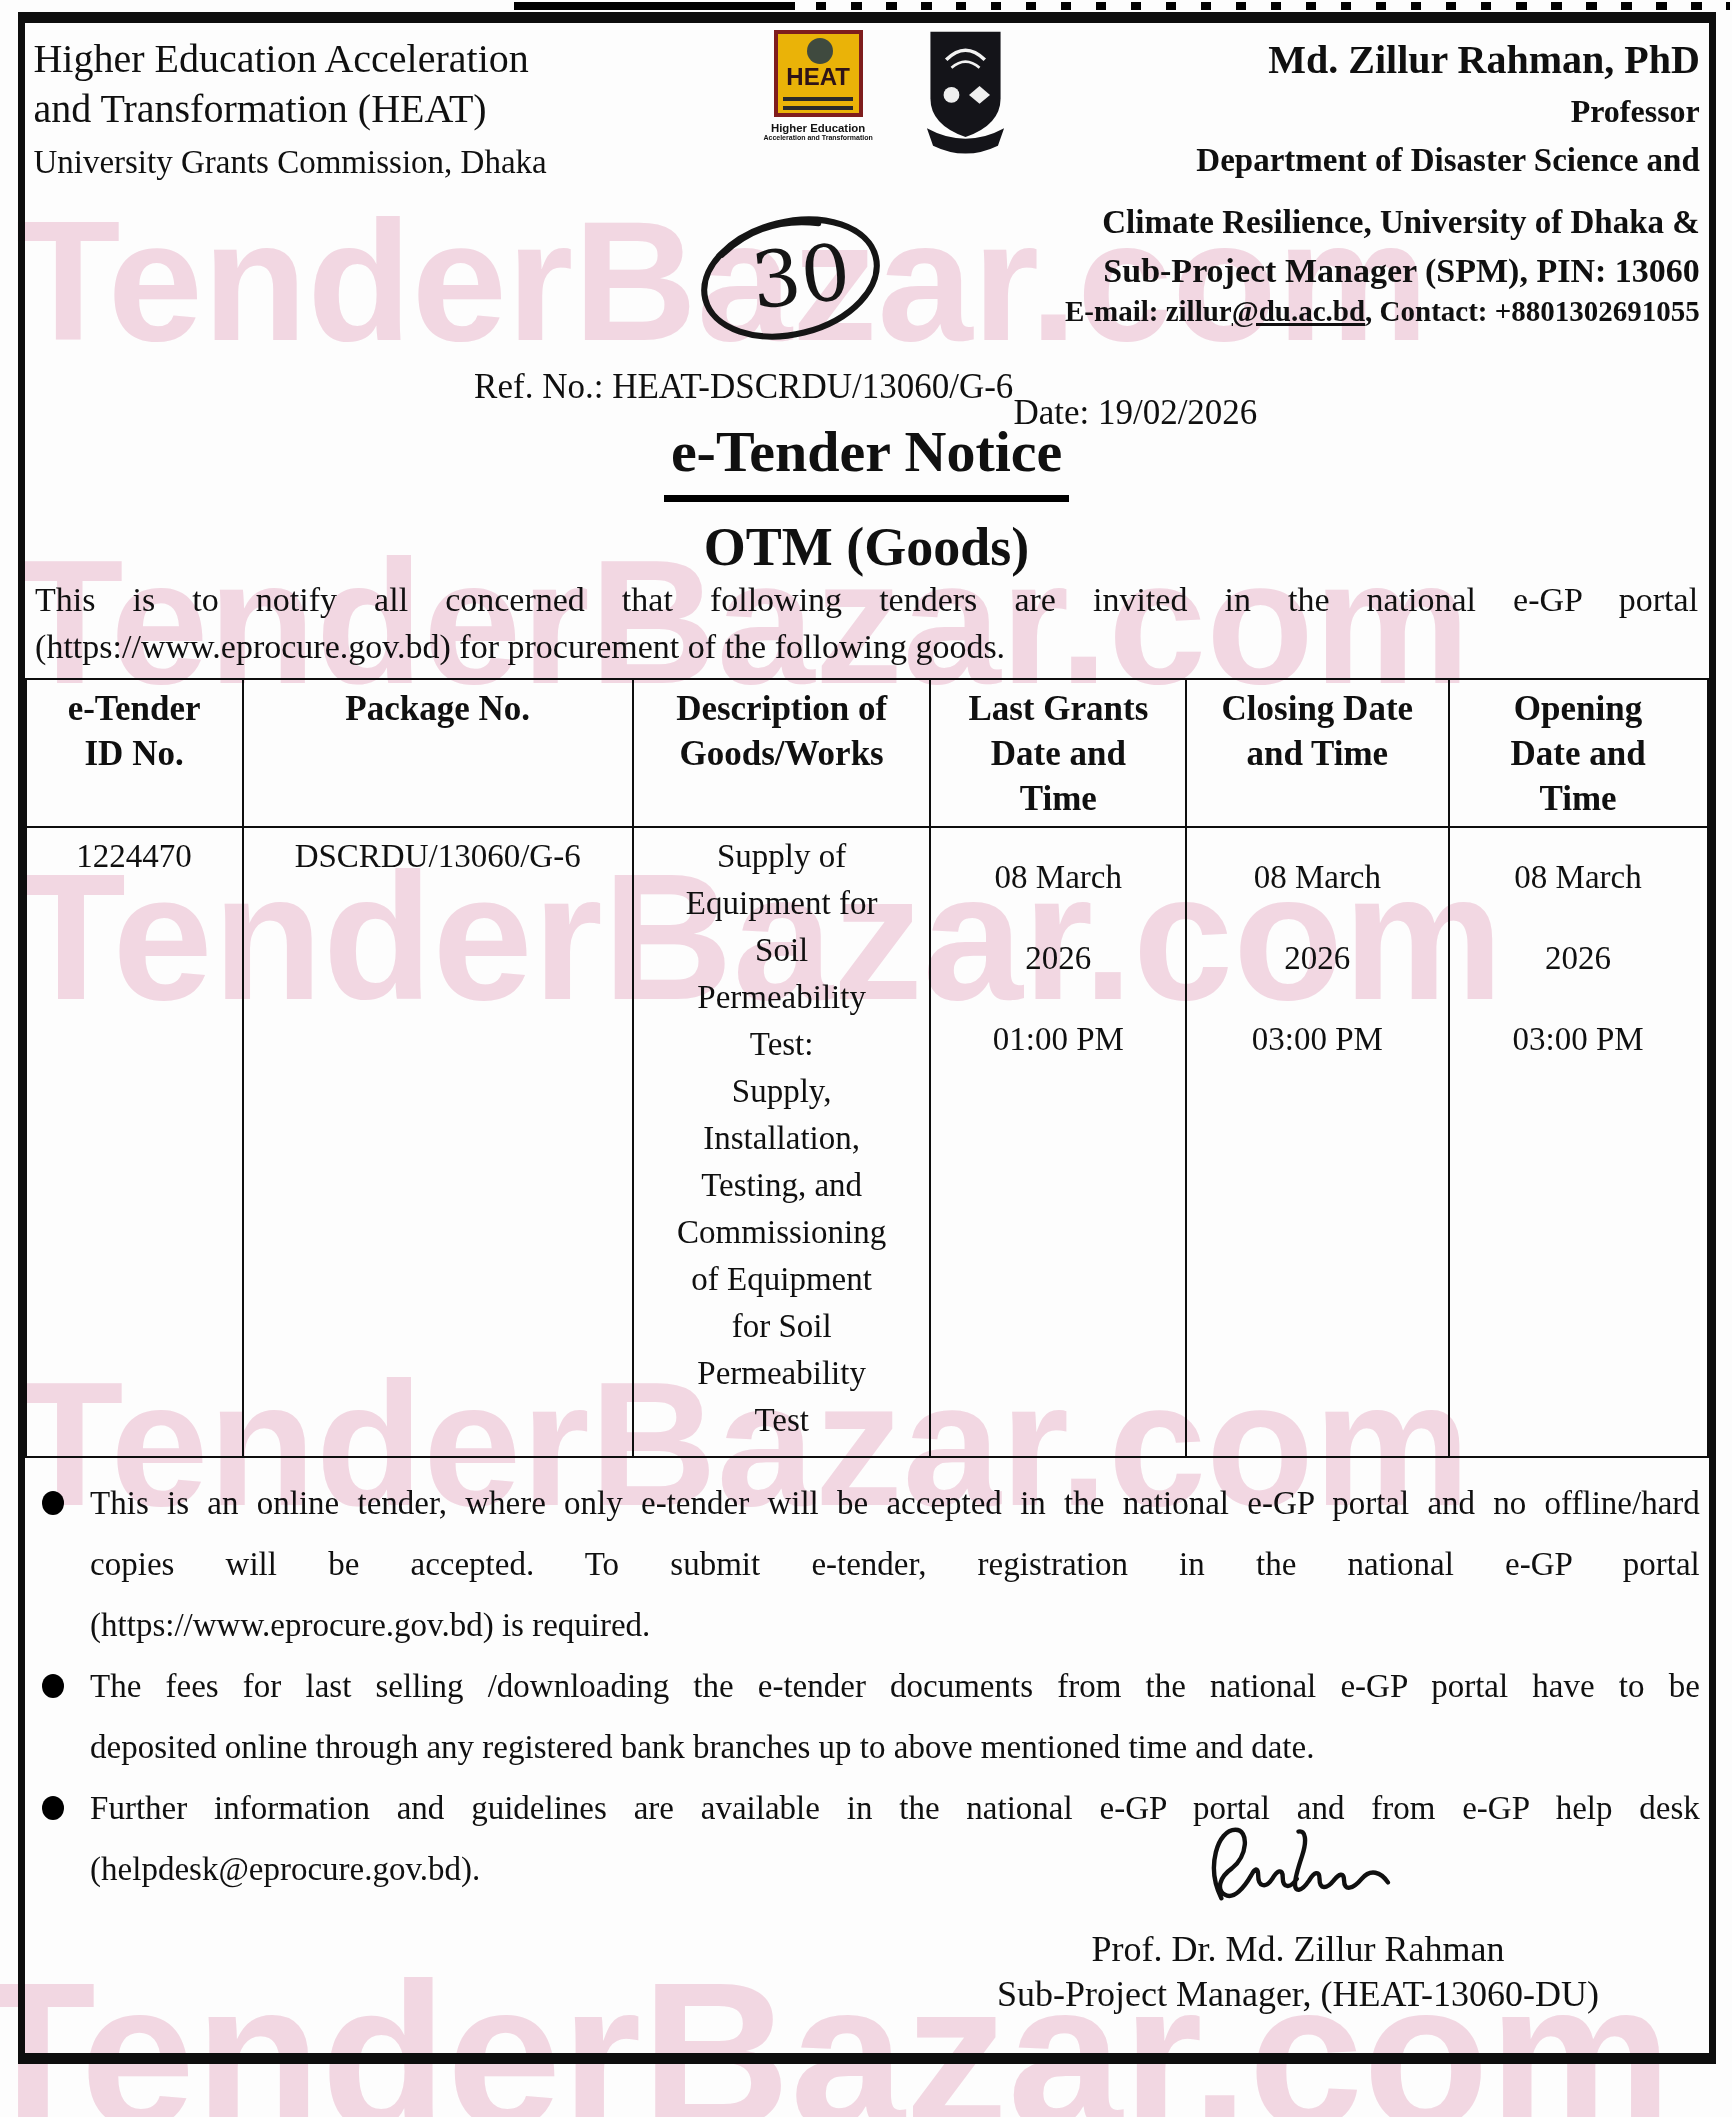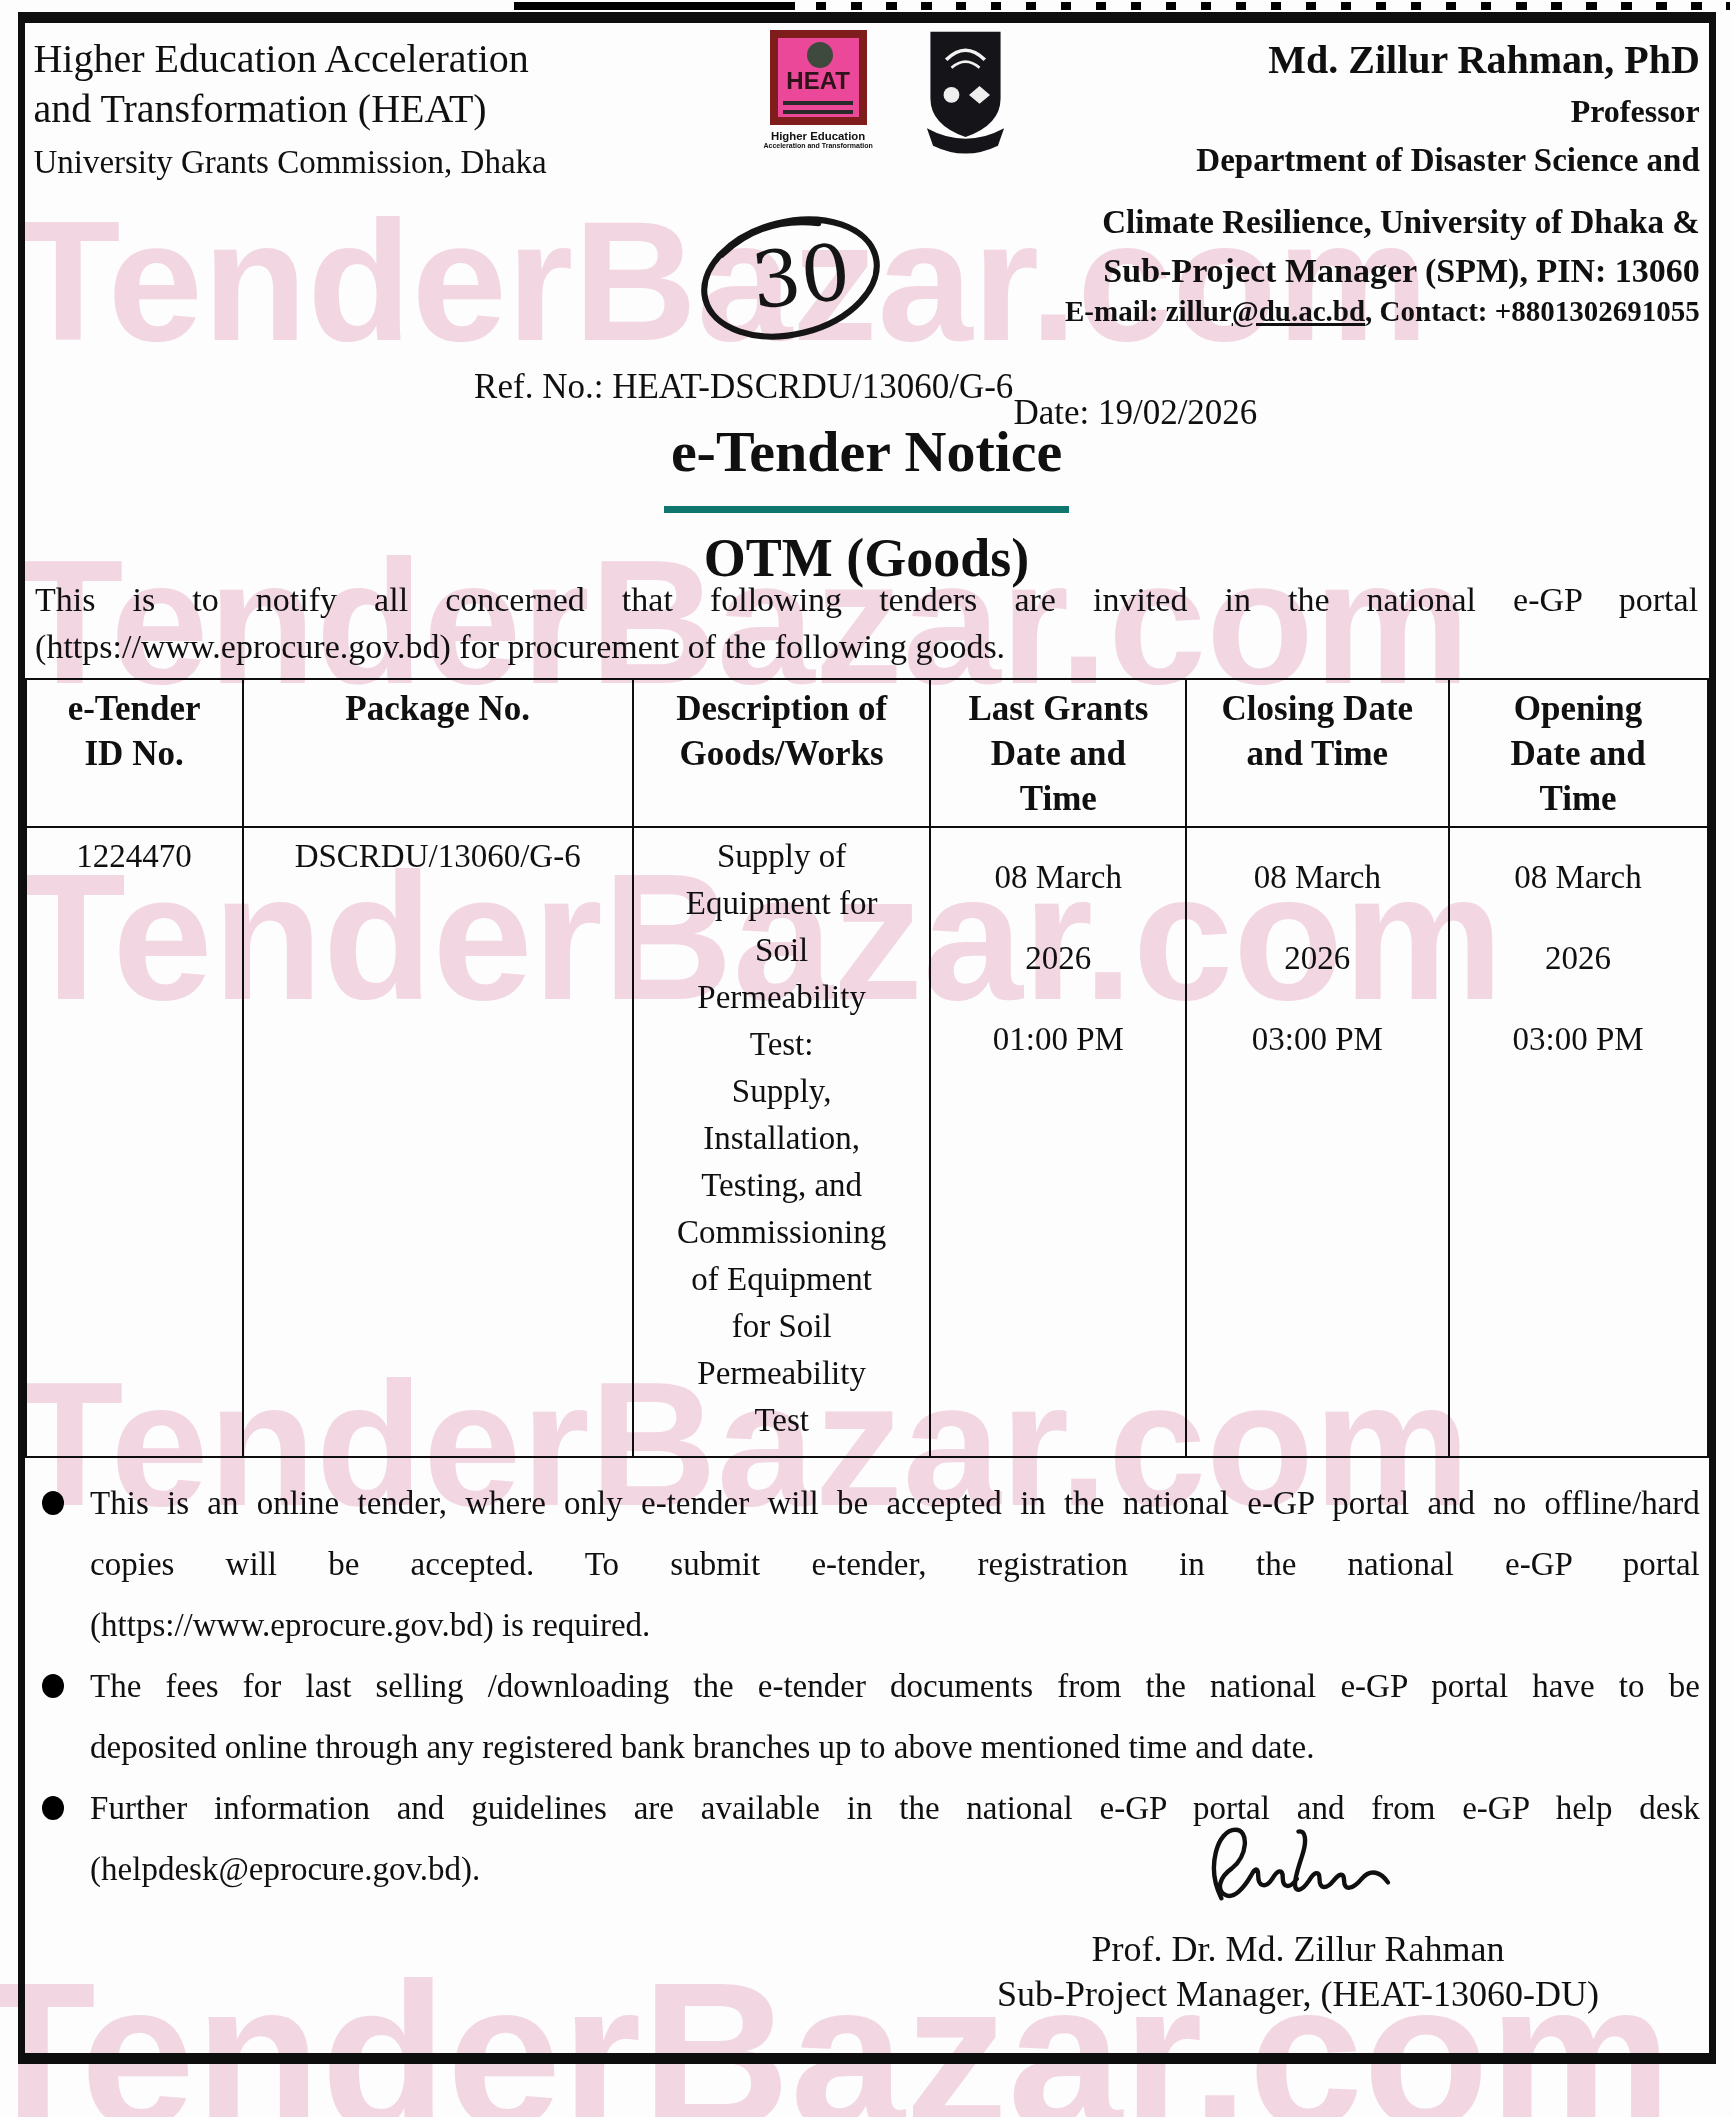--- a/index.html
+++ b/index.html
@@ -30,21 +30,21 @@
     border:7px solid #0e0e0e; border-top-width:11.4px; border-bottom-width:11.4px;
     background:transparent;
   }
   
   .org { position:absolute; left:8.8px; top:10.5px; font-weight:normal; }
   .org-main { font-size:40px; line-height:50px; }
   .org-sub  { font-size:33px; margin-top:10.5px; }
 
   .logos { position:absolute; left:727px; top:7px; display:flex; align-items:flex-start; gap:40px; }
   .heat-logo { width:133px; text-align:center; }
-  .heat-box { width:81px; height:79px; border:8px solid #7f1d1d; margin:0 auto; position:relative; background:#ec4899; }
+  .heat-box { width:81px; height:79px; border:4px solid #7f1d1d; margin:0 auto; position:relative; background:#eab308; }
   .heat-dot { position:absolute; top:3.5px; left:29px; width:26px; height:26px; border-radius:50%; background:#3f4a3f; }
   .heat-word { position:absolute; top:29px; left:0; right:0; text-align:center;
     font-family:"Liberation Sans",sans-serif; font-weight:700; font-size:24px; color:#2e1318; }
   .heat-stripes { position:absolute; left:5.3px; right:5.3px; bottom:2.6px; height:14px;
     background:repeating-linear-gradient(180deg,#2a2a2a 0 4.4px,transparent 4.4px 8.8px); }
   .heat-sub1 { font-family:"Liberation Sans",sans-serif; font-weight:700; font-size:11.4px; margin-top:4.4px; }
   .heat-sub2 { font-family:"Liberation Sans",sans-serif; font-weight:700; font-size:7px; }
 
   .officer { position:absolute; right:8.8px; top:12.3px; text-align:right; font-weight:bold; }
   .off-name    { font-size:40px; }
@@ -55,21 +55,21 @@
   .off-contact { font-size:29px; margin-top:5px; }
   .off-contact .em { text-decoration:underline; text-decoration-thickness:2.6px; }
 
   .oval30 { position:absolute; left:660px; top:176px; }
 
   .refrow { position:absolute; left:12.3px; right:14px; top:344px;
     display:flex; justify-content:center; font-size:35px; }
   .refdate { margin-top:26px; }
 
   .titleblock { position:absolute; left:0; right:0; top:395px; text-align:center; font-weight:bold; }
-  .title-main span { display:inline-block; font-size:58px; border-bottom:7px solid #0f766e; padding:0 7px 21px; }
+  .title-main span { display:inline-block; font-size:58px; border-bottom:7px solid #000000; padding:0 7px 10px; }
   .title-sub { font-size:54px; margin-top:14px; }
 
   .intro { position:absolute; left:10.5px; right:10.5px; top:553px; font-size:34px; }
   .intro .jline { line-height:47px; }
 
   .jline { text-align:justify; text-align-last:justify; }
   .jline.jlast { text-align-last:left; }
 
   
   table.tender { position:absolute; left:0; top:655px; width:100%;

